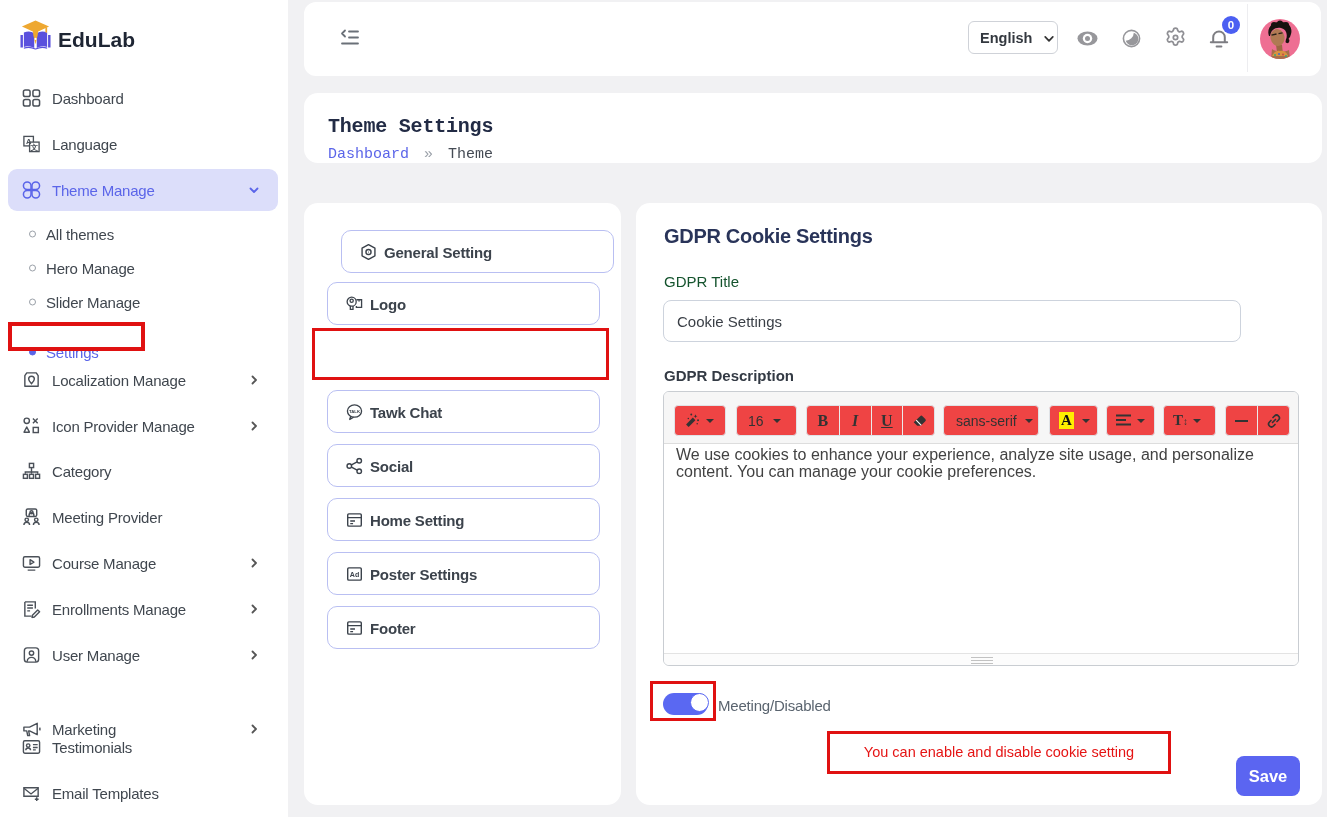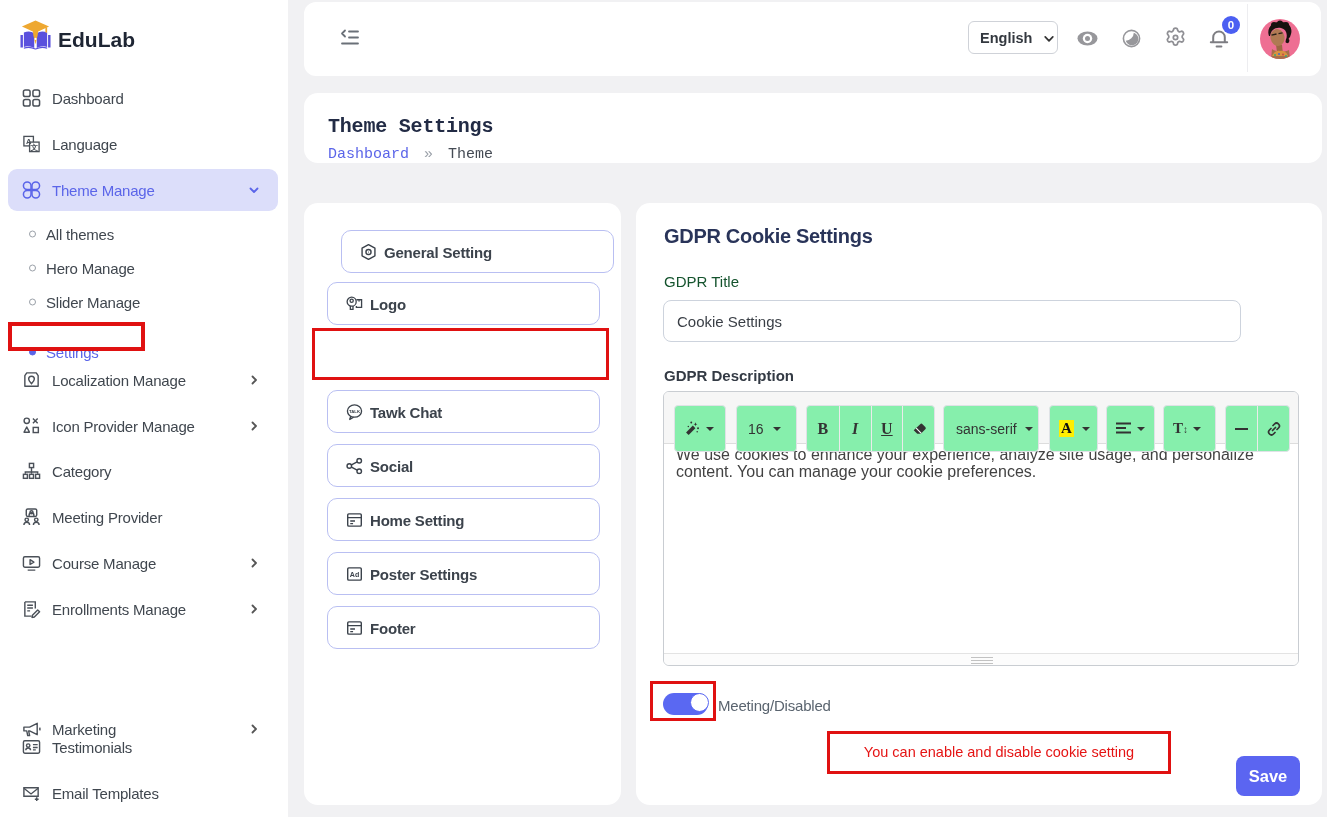--- a/index.html
+++ b/index.html
@@ -24,21 +24,21 @@
 #lcard { left:304px; top:203px; width:317px; height:602px; }
 .tbtn { position:absolute; left:23px; width:273px; height:43px; border:1px solid #b9bff2; border-radius:10px; background:#fff; }
 .tbtn .ic { position:absolute; left:18px; top:50%; transform:translateY(-50%); width:17px; height:17px; }
 .tbtn .lb { position:absolute; left:42px; top:50%; transform:translateY(-50%); font-size:15px; letter-spacing:-0.2px; font-weight:600; color:#3c434c; white-space:nowrap; }
 .tbtn.active { background:#d9dcfa; border-color:#d9dcfa; }
 .tbtn.active .lb { color:#5b65e9; }
 
 #rcard { left:636px; top:203px; width:686px; height:602px; }
 .redbox { position:absolute; border:3px solid #e01111; }
 
-.tgrp { position:absolute; top:202px; height:47px; background:#86efac; border:1px solid #dfe2e6; border-radius:4px; display:flex; align-items:center; }
+.tgrp { position:absolute; top:202px; height:31px; background:#ef4444; border:1px solid #dfe2e6; border-radius:4px; display:flex; align-items:center; }
 .tb { display:flex; align-items:center; justify-content:center; height:100%; }
 .caret { width:0; height:0; border-left:4px solid transparent; border-right:4px solid transparent; border-top:4.5px solid #333; display:inline-block; }
 </style>
 </head>
 <body>
 
 <div id="sidebar">
 
   <svg class="abs" style="left:20px; top:20px;" width="31" height="30" viewBox="0 0 32 30">
     <path d="M0.5 15 h2.5 v13 h-2.5 z M29 15 h2.5 v13 h-2.5 z" fill="#5a50dd"></path>
@@ -169,20 +169,31 @@
       <path d="M3 2.5 h11 v7 M3 2.5 v15 h7"></path>
       <path d="M5.5 6 h6 M5.5 9 h6 M5.5 12 h3"></path>
       <path d="M11 16.5 l5.5 -5.5 l2 2 l-5.5 5.5 l-2.4 0.4 z" stroke-linejoin="round"></path>
     </svg>
     <span class="lb">Enrollments Manage</span>
     <svg class="chev" viewBox="0 0 12 12" fill="none" stroke="#555" stroke-width="1.8" stroke-linecap="round" stroke-linejoin="round">
         <path d="M4.5 2.5 L8 6 L4.5 9.5"></path>
       </svg>
   </div>
 
+  <div class="mitem" style="top:639px;">
+    <svg class="ic" viewBox="0 0 20 20" fill="none" stroke="#4b5159" stroke-width="1.5">
+      <rect x="2.5" y="2.5" width="15" height="15" rx="3"></rect>
+      <circle cx="10" cy="8" r="2.3"></circle>
+      <path d="M5.5 17 a4.5 4.5 0 0 1 9 0"></path>
+    </svg>
+    <span class="lb">User Manage</span>
+    <svg class="chev" viewBox="0 0 12 12" fill="none" stroke="#555" stroke-width="1.8" stroke-linecap="round" stroke-linejoin="round">
+        <path d="M4.5 2.5 L8 6 L4.5 9.5"></path>
+      </svg>
+  </div>
 
   <div class="mitem" style="top:713px;">
     <svg class="ic" viewBox="0 0 20 20" fill="none" stroke="#4b5159" stroke-width="1.5">
       <path d="M2 8 v4 h3 l1 5 h2 l-1 -5 h1 l8 4 V4 l-8 4 z" stroke-linejoin="round"></path>
       <path d="M18.5 8.5 a3 3 0 0 1 0 3"></path>
     </svg>
     <span class="lb">Marketing</span>
     <svg class="chev" viewBox="0 0 12 12" fill="none" stroke="#555" stroke-width="1.8" stroke-linecap="round" stroke-linejoin="round">
         <path d="M4.5 2.5 L8 6 L4.5 9.5"></path>
       </svg>

